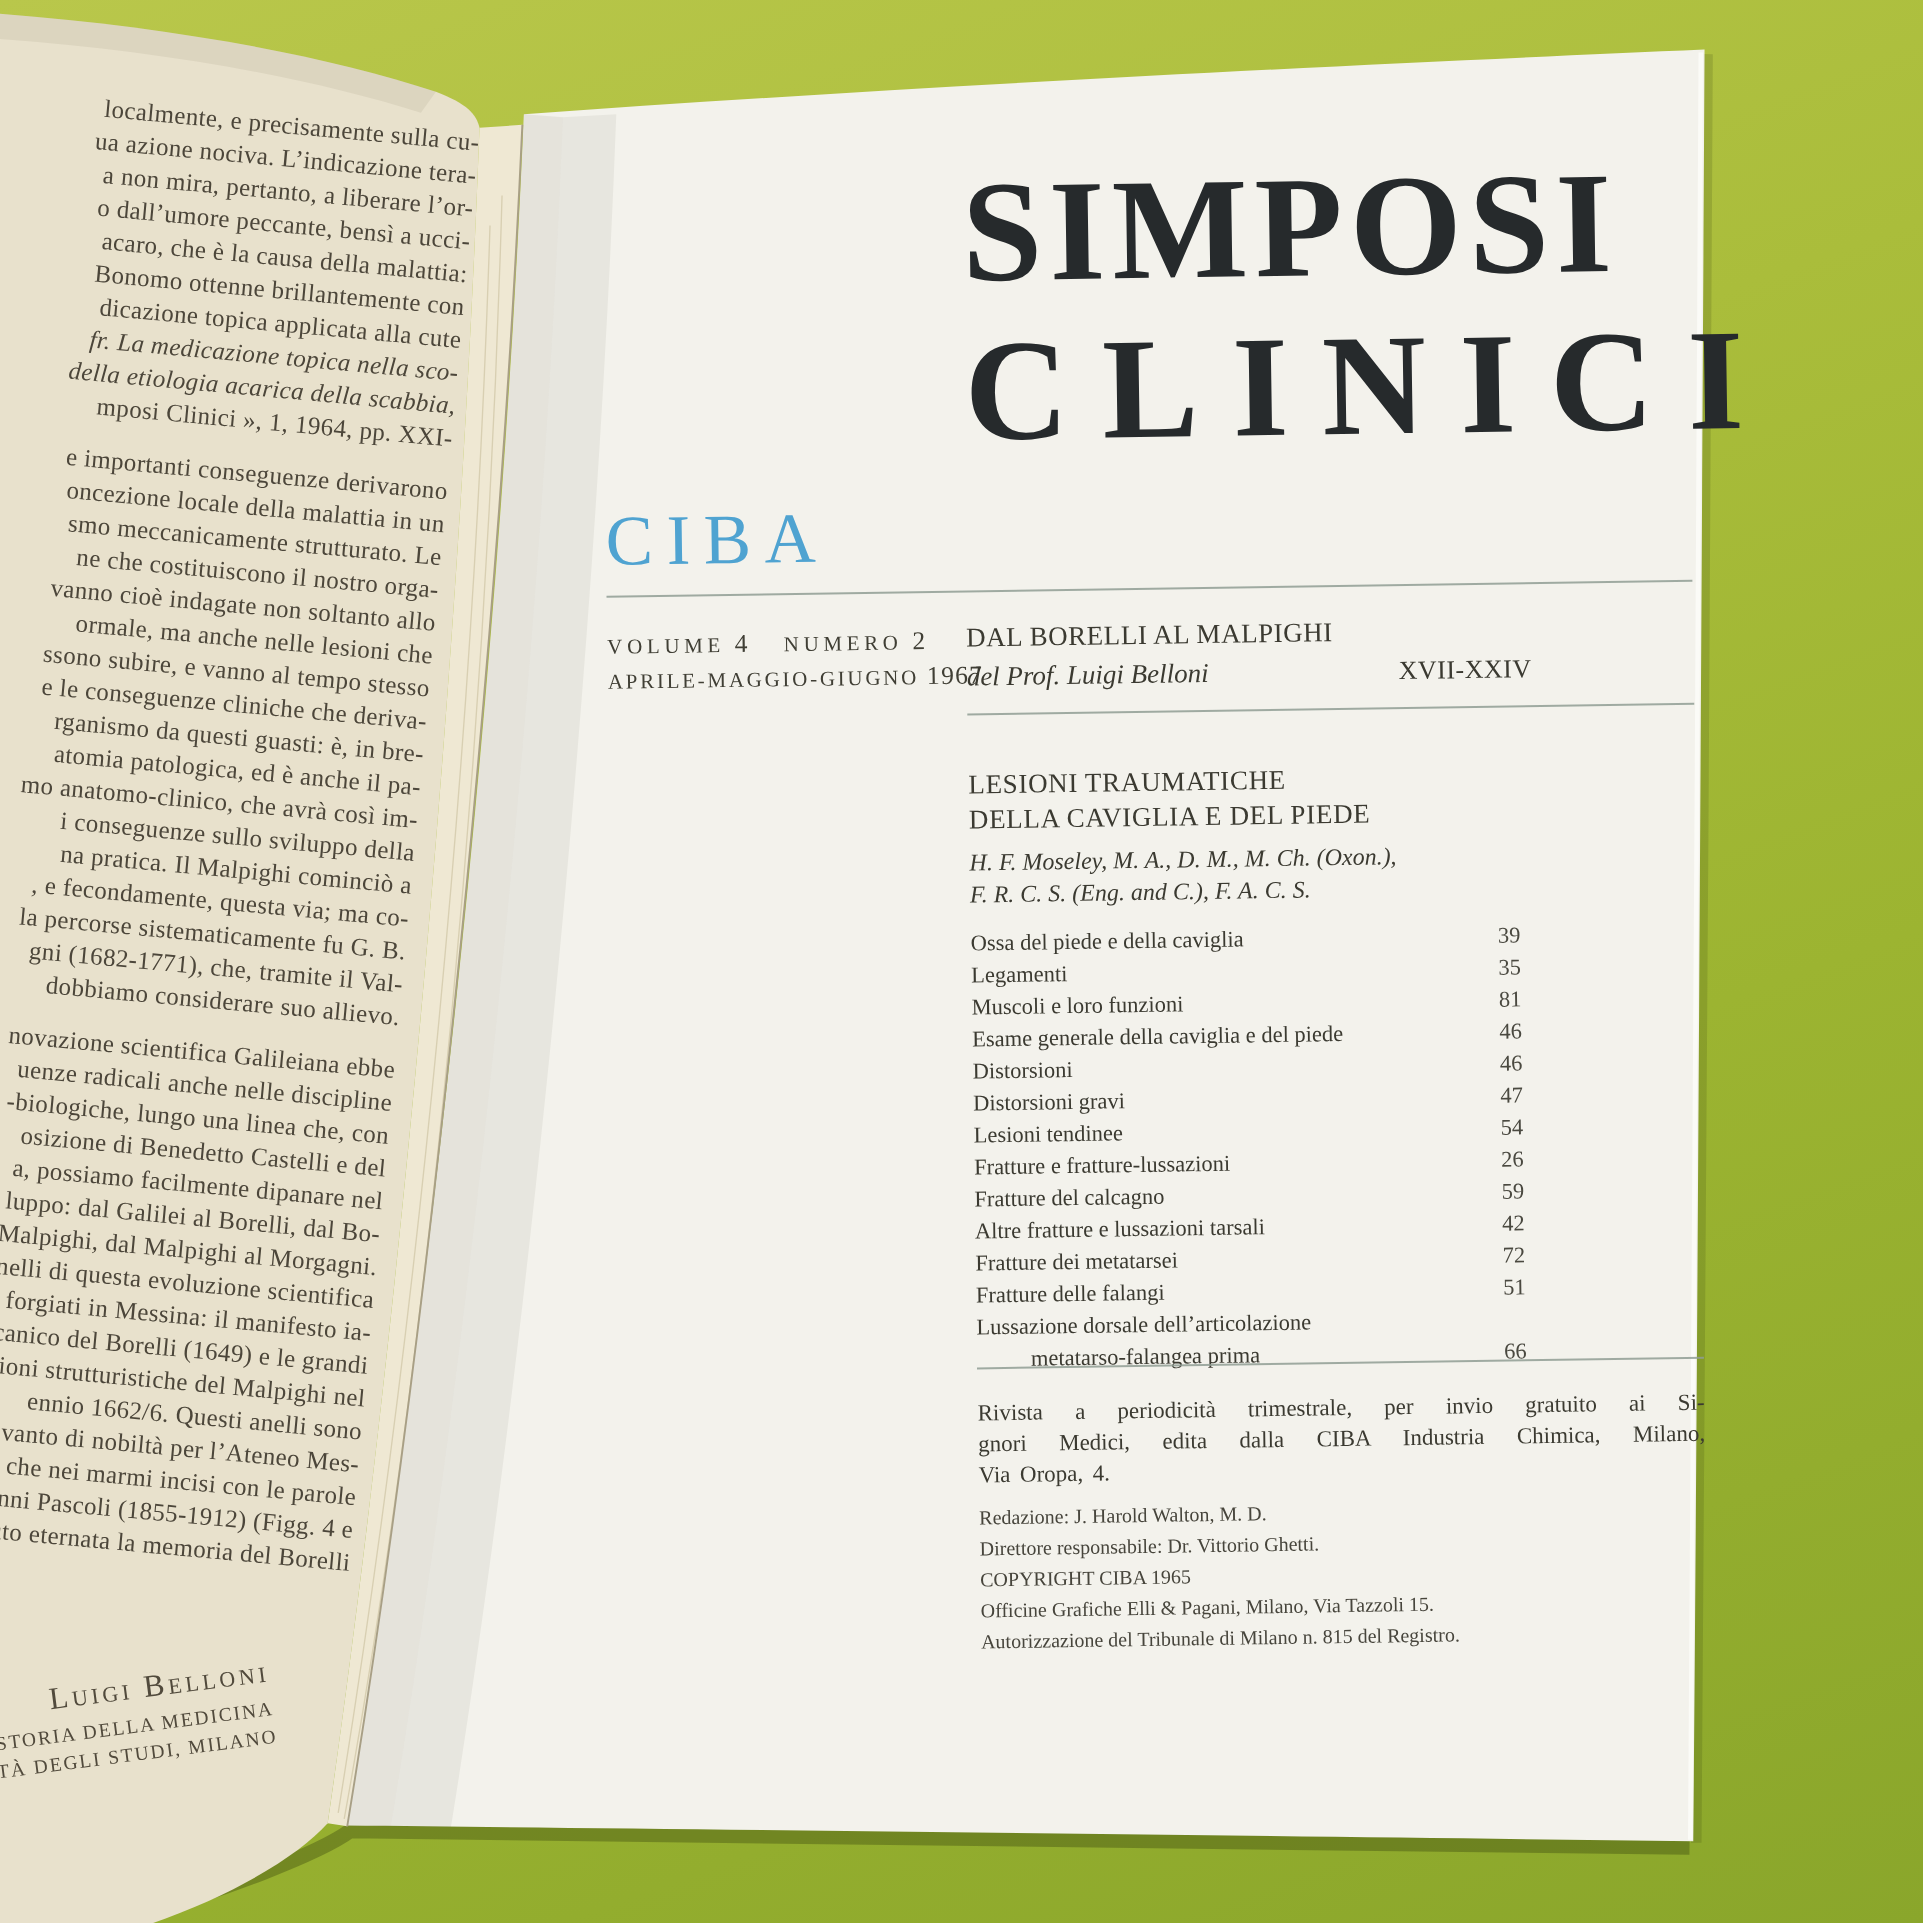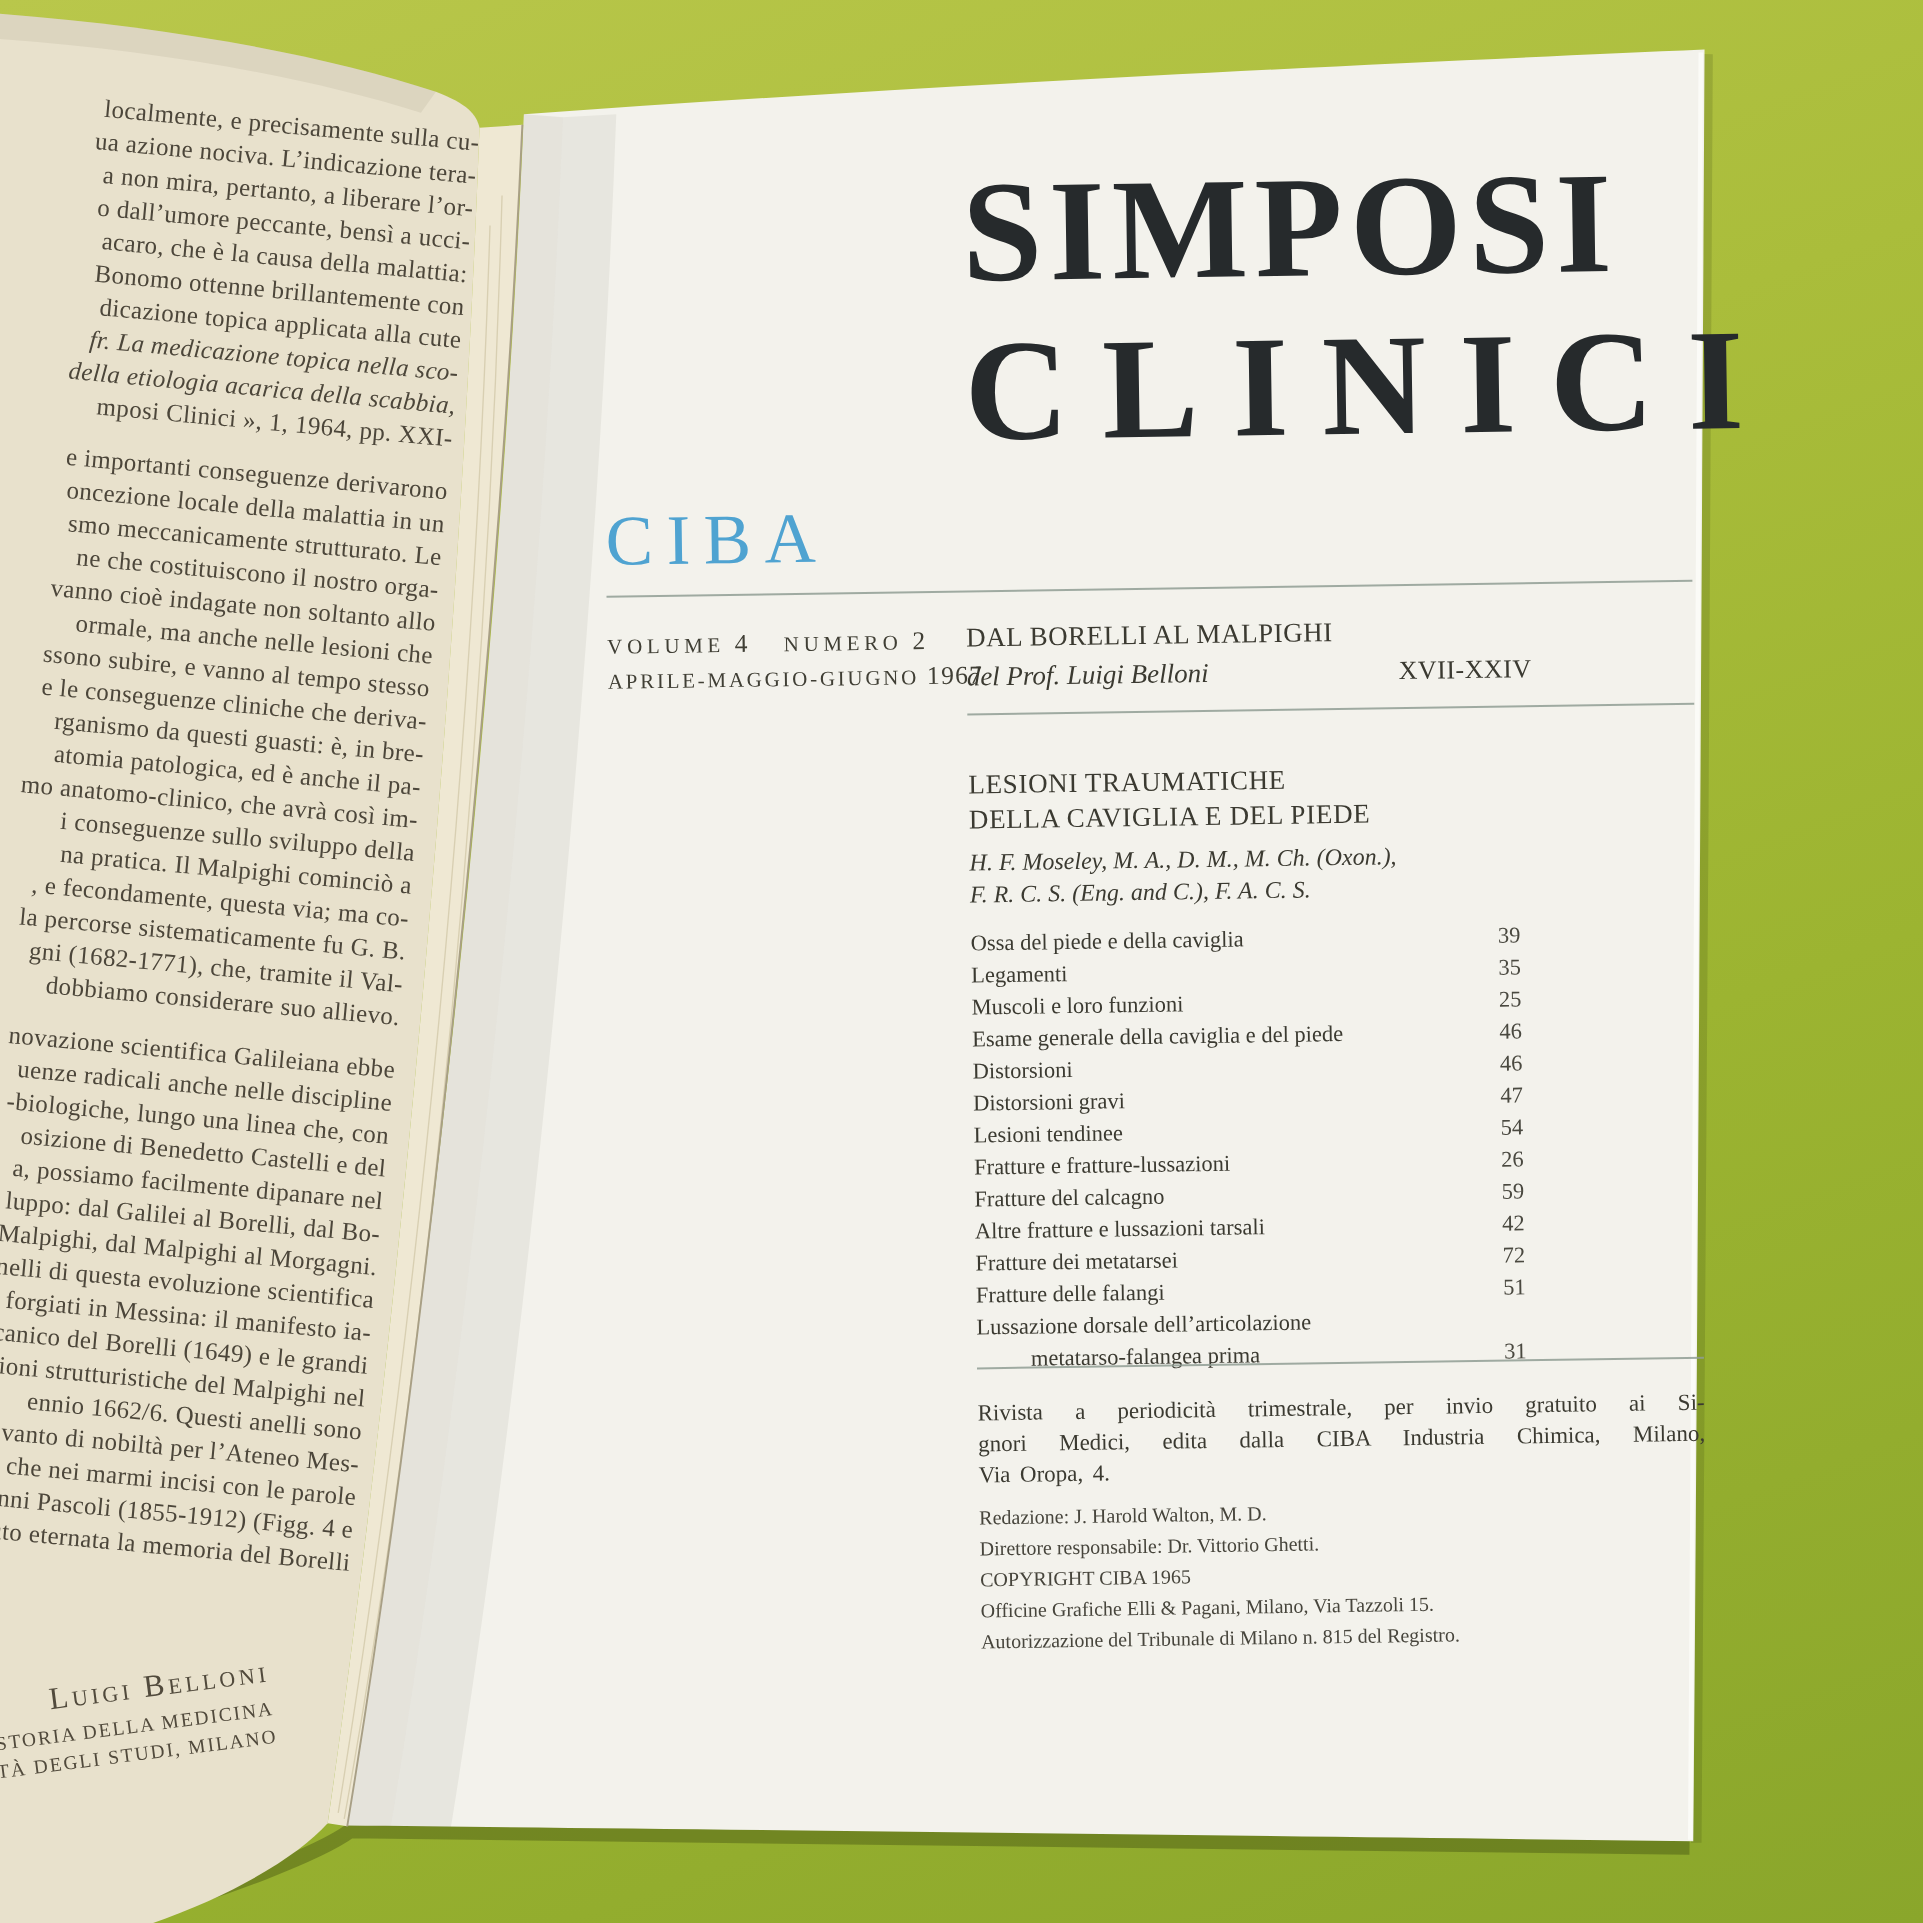--- a/index.html
+++ b/index.html
@@ -216,21 +216,21 @@
           <div class="toc-row">
             <div class="toc-label">
               <div class="l">Legamenti</div>
             </div>
             <div class="toc-page">35</div>
           </div>
           <div class="toc-row">
             <div class="toc-label">
               <div class="l">Muscoli e loro funzioni</div>
             </div>
-            <div class="toc-page">25</div>
+            <div class="toc-page">81</div>
           </div>
           <div class="toc-row">
             <div class="toc-label">
               <div class="l">Esame generale della caviglia e del piede</div>
             </div>
             <div class="toc-page">46</div>
           </div>
           <div class="toc-row">
             <div class="toc-label">
               <div class="l">Distorsioni</div>
@@ -277,21 +277,21 @@
             <div class="toc-label">
               <div class="l">Fratture delle falangi</div>
             </div>
             <div class="toc-page">51</div>
           </div>
           <div class="toc-row">
             <div class="toc-label">
               <div class="l">Lussazione dorsale dell’articolazione</div>
               <div class="l indent">metatarso-falangea prima</div>
             </div>
-            <div class="toc-page">31</div>
+            <div class="toc-page">66</div>
           </div>
         </div>
     </div>
 
     <div class="rule" id="rule3"></div>
 
     <div class="note-block" id="note-block">
         <div class="note-line just">Rivista a periodicità trimestrale, per invio gratuito ai Si-</div>
         <div class="note-line just">gnori Medici, edita dalla CIBA Industria Chimica, Milano,</div>
         <div class="note-line">Via Oropa, 4.</div>

